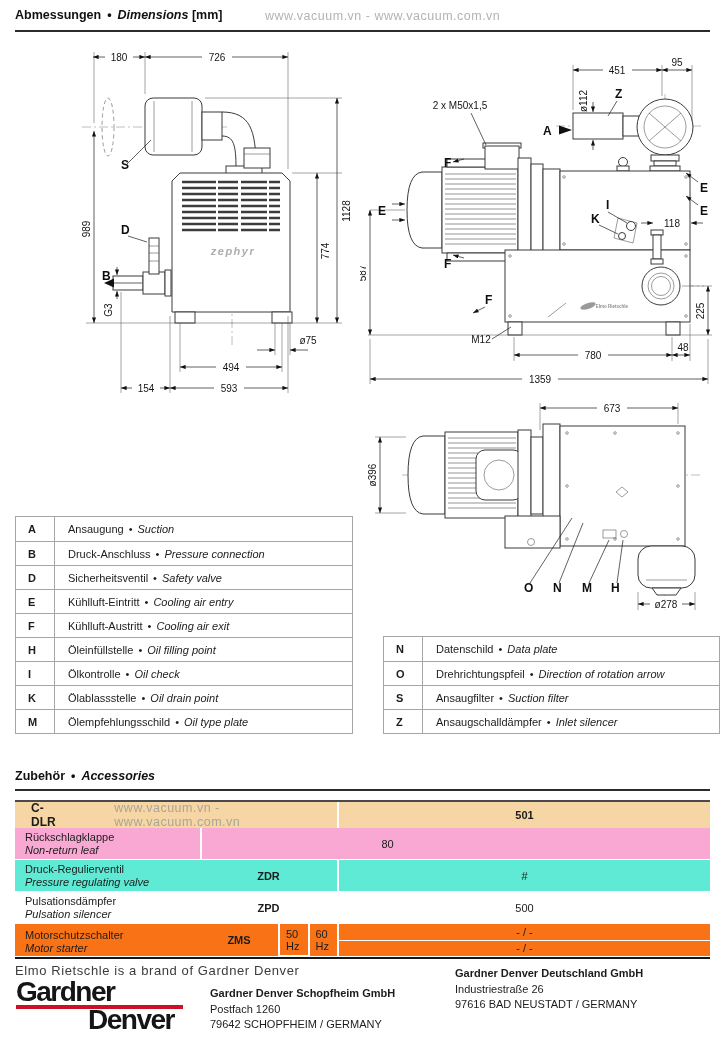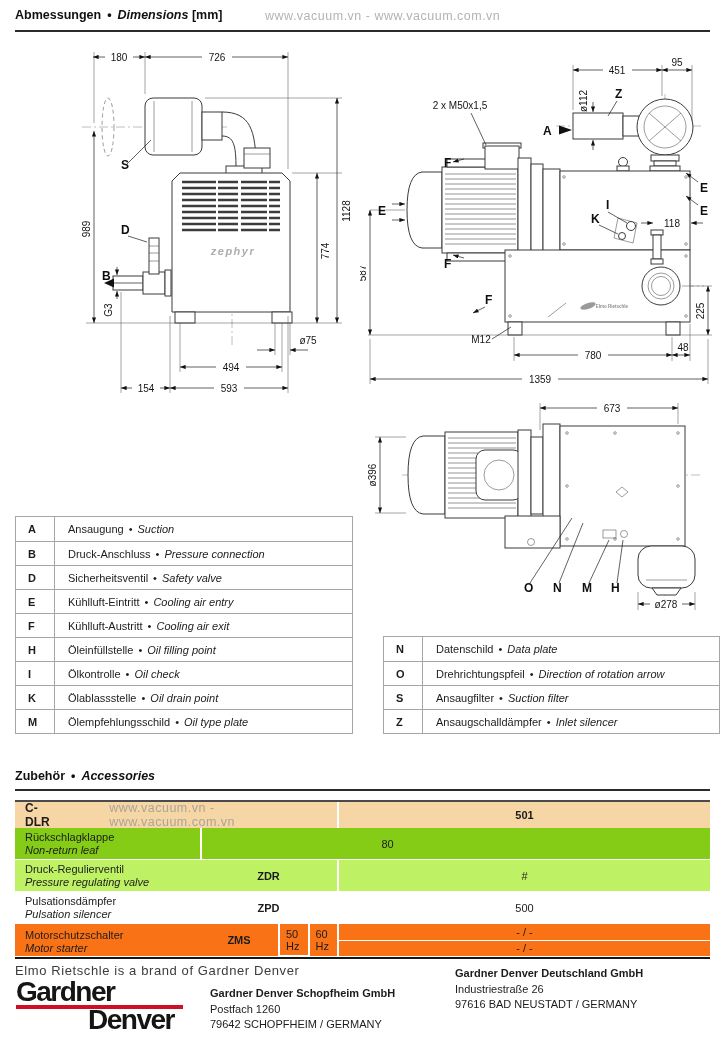--- a/index.html
+++ b/index.html
@@ -42,21 +42,21 @@
 
   
   .acc-h { position:absolute; left:15px; top:769px; font-size:12.5px; font-weight:bold; color:#111; }
   .acc-h .it { font-style:italic; }
   .acc-h .b { padding:0 6px; }
 
   
   .acct { position:absolute; left:15px; top:800px; width:695px; border-top:2px solid #4a4a4a; font-size:11px; color:#1c1c1c; }
   .acct .hrow { display:flex; height:26px; }
   .acct .hleft { width:322px; display:flex; align-items:center; }
-  .acct .hmodel { font-weight:bold; font-size:12px; padding-left:10px; }
+  .acct .hmodel { font-weight:bold; font-size:12px; padding-left:16px; }
   .acct .hwm { color:#a9a598; font-size:12.5px; padding-left:48px; letter-spacing:0.5px; }
   .acct .hval { width:373px; border-left:2px solid #fff; display:flex; align-items:center; justify-content:center; font-weight:bold; }
   .acct .row { display:flex; height:32px; border-bottom:1px solid #fff; }
   .acct .cname { width:185px; padding:3px 0 0 10px; line-height:13px; }
   .acct .cname .en { font-style:italic; }
   .acct .ccode { width:137px; display:flex; align-items:center; justify-content:center; font-weight:bold; }
   .acct .ccode.narrow { width:78px; }
   .acct .cval { width:373px; border-left:2px solid #fff; display:flex; align-items:center; justify-content:center; }
   .acct .zms { height:33px; }
   .acct .subcol { width:59px; display:flex; }
@@ -470,28 +470,28 @@
   <div class="rule" style="top:789px"></div>
 
   <div class="acct">
     <div class="hrow" style="background:#f7d6a5">
       <div class="hleft">
         <span class="hmodel">C-DLR</span>
         <span class="hwm">www.vacuum.vn - www.vacuum.com.vn</span>
       </div>
       <div class="hval">501</div>
     </div>
-    <div class="row" style="background:#84cc16">
+    <div class="row" style="background:#f9a8d4">
       <div class="cname">
           <div>Rückschlagklappe</div>
           <div class="en">Non-return leaf</div>
         </div>
       <div class="cval">80</div>
     </div>
-    <div class="row" style="background:#bef264">
+    <div class="row" style="background:#5eead4">
       <div class="cname">
           <div>Druck-Regulierventil</div>
           <div class="en">Pressure regulating valve</div>
         </div>
       <div class="ccode">ZDR</div>
       <div class="cval">#</div>
     </div>
     <div class="row" style="background:#ffffff">
       <div class="cname">
           <div>Pulsationsdämpfer</div>

